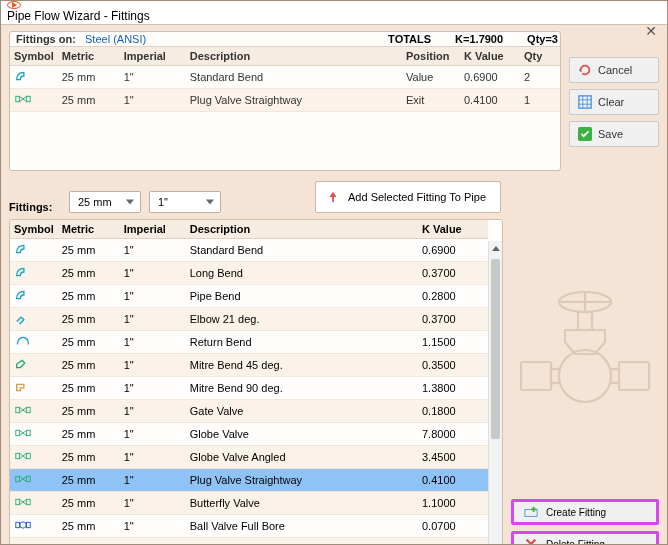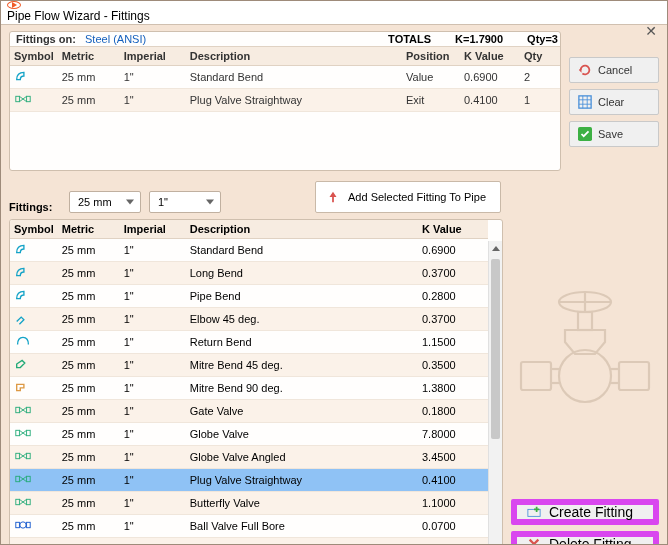--- a/index.html
+++ b/index.html
@@ -48,21 +48,21 @@
   .scroll .thumb { position:absolute; left:2px; right:2px; top:18px; height:180px; background:#c8c8c8; border-radius:2px; }
   .tbl2 { width:100%; border-collapse:collapse; font-size:11px; }
   .tbl2 th { text-align:left; font-weight:bold; background:#f7ece1; border-bottom:1px solid #e0d2c3; padding:3px 4px; }
   .tbl2 td { padding:3px 4px; border-bottom:1px solid #f0e6db; }
   .tbl2 tr.alt td { background:#fbf2e9; }
   .tbl2 tr.selrow td { background:#8fc2f5; }
   .d-sym { width:42px; } .d-met { width:62px; } .d-imp { width:66px; } .d-desc { } .d-k { width:70px; }
   .right-col { width:148px; display:flex; flex-direction:column; }
   .valve-img { flex:1; display:flex; align-items:center; justify-content:center; opacity:.4; }
   .right-btns { display:flex; flex-direction:column; gap:6px; margin-top:auto; }
-  .btn2 { height:26px; background:#f0f0f0; border:6px solid #d946ef; border-radius:2px; display:flex; align-items:center; gap:8px; padding:0 10px; font-size:14px; cursor:pointer; }
+  .btn2 { height:26px; background:#f0f0f0; border:3px solid #d946ef; border-radius:2px; display:flex; align-items:center; gap:8px; padding:0 10px; font-size:10px; cursor:pointer; }
   .sym-svg { width:18px; height:14px; }
 </style>
 </head>
 <body>
 
 <div class="titlebar">
   <span class="icon"></span>
   <span>Pipe Flow Wizard - Fittings</span>
   <span class="close">✕</span>
 </div>
@@ -212,21 +212,21 @@
                 <td>1"</td>
                 <td>Pipe Bend</td>
                 <td>0.2800</td>
               </tr>
               <tr class="alt">
                 <td class="d-sym"><svg class="sym-svg" viewBox="0 0 20 14">
                     <path d="M3 11 L8 6 L11 9 L6 14" fill="none" stroke="#14a3c7" stroke-width="1.5"></path>
                   </svg></td>
                 <td>25 mm</td>
                 <td>1"</td>
-                <td>Elbow 45 deg.</td>
+                <td>Elbow 21 deg.</td>
                 <td>0.3700</td>
               </tr>
               <tr class="">
                 <td class="d-sym"><svg class="sym-svg" viewBox="0 0 20 14">
                     <path d="M4 11 Q4 3 10 3 Q16 3 16 11" fill="none" stroke="#14a3c7" stroke-width="1.5"></path>
                   </svg></td>
                 <td>25 mm</td>
                 <td>1"</td>
                 <td>Return Bend</td>
                 <td>1.1500</td>

